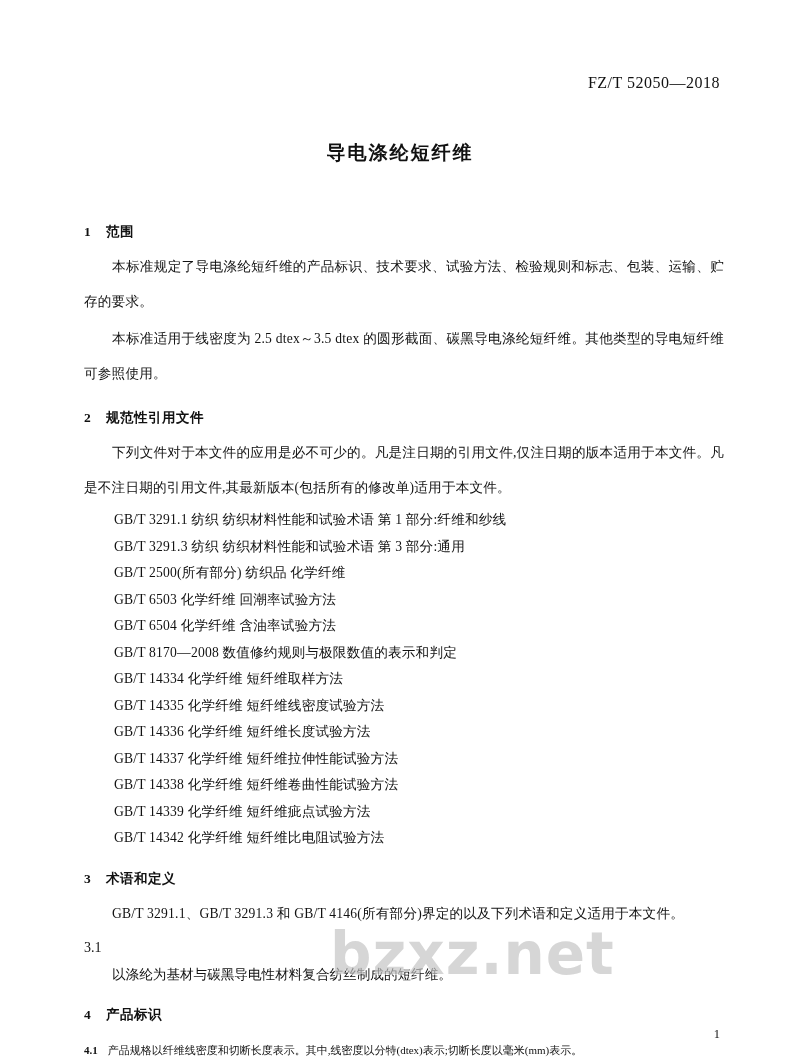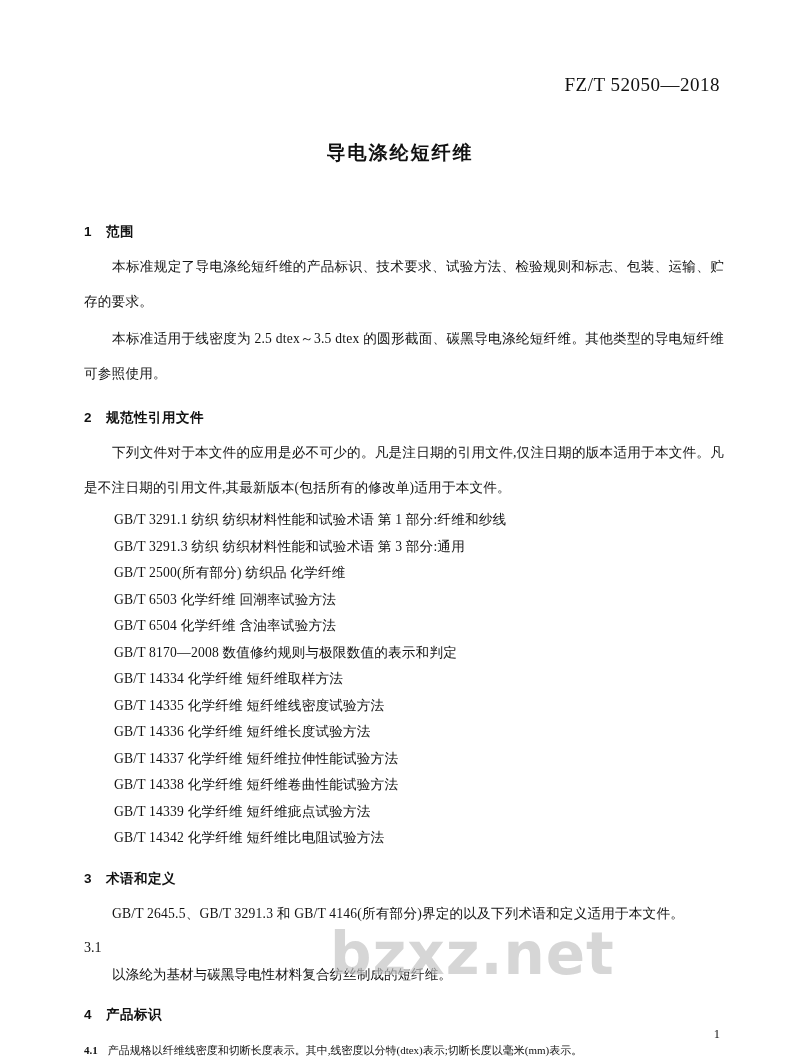--- a/index.html
+++ b/index.html
@@ -20,21 +20,21 @@
     position: absolute;
     left: 0;
     top: 0;
     width: 800px;
     height: 1064px;
   }
   .header-code {
     position: absolute;
     right: 80px;
     top: 74px;
-    font-size: 19px;
+    font-size: 16px;
     letter-spacing: 0.5px;
     font-family: "Liberation Serif", serif;
     white-space: nowrap;
   }
   .doc-title {
     position: absolute;
     left: 0;
     right: 0;
     top: 140px;
     text-align: center;
@@ -45,21 +45,21 @@
   }
   .body-col {
     position: absolute;
     left: 84px;
     top: 205px;
     width: 640px;
   }
   .sec-head {
     font-size: 13.5px;
     font-weight: bold;
-    font-family: Liberation Sans, sans-serif;
+    font-family: Liberation Serif, serif;
     letter-spacing: 0.5px;
     margin-top: 18px;
     margin-bottom: 8px;
   }
   .sec-head .num {
     display: inline-block;
     min-width: 22px;
   }
   .para {
     font-size: 13.6px;
@@ -180,21 +180,21 @@
         <li>GB/T 14336    化学纤维    短纤维长度试验方法</li>
         <li>GB/T 14337    化学纤维    短纤维拉伸性能试验方法</li>
         <li>GB/T 14338    化学纤维    短纤维卷曲性能试验方法</li>
         <li>GB/T 14339    化学纤维    短纤维疵点试验方法</li>
         <li>GB/T 14342    化学纤维    短纤维比电阻试验方法</li>
       </ul>
 
       <div class="sec-head">
         <span class="num">3</span><span>术语和定义</span>
       </div>
-      <p class="para indent">GB/T 2645.5、GB/T 3291.3 和 GB/T 4146(所有部分)界定的以及下列术语和定义适用于本文件。</p>
+      <p class="para indent">GB/T 3291.1、GB/T 3291.3 和 GB/T 4146(所有部分)界定的以及下列术语和定义适用于本文件。</p>
       <div class="sub-num">3.1</div>
       <div class="term-def">以涤纶为基材与碳黑导电性材料复合纺丝制成的短纤维。</div>
 
       <div class="sec-head">
         <span class="num">4</span><span>产品标识</span>
       </div>
       <div class="clause">
         <span class="cnum">4.1</span><span>产品规格以纤维线密度和切断长度表示。其中,线密度以分特(dtex)表示;切断长度以毫米(mm)表示。</span>
       </div>
       <div class="example">示例: 3.33 dtex×51 mm。</div>

